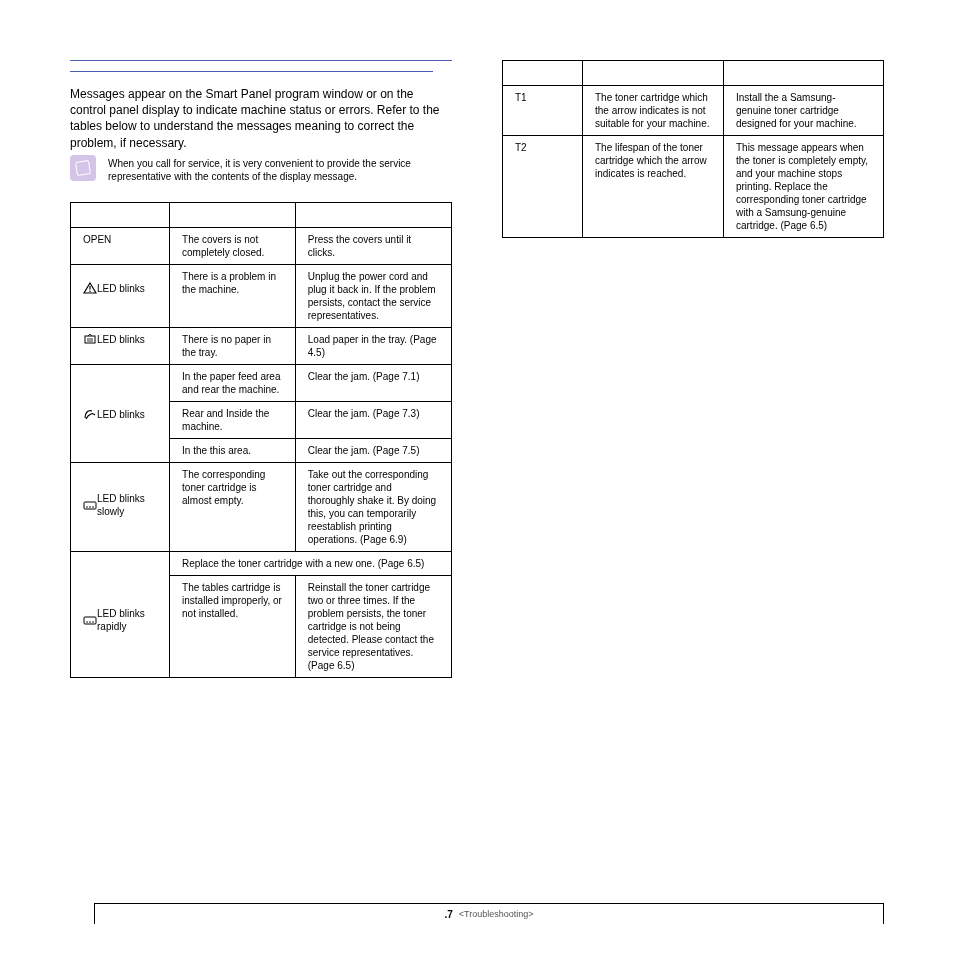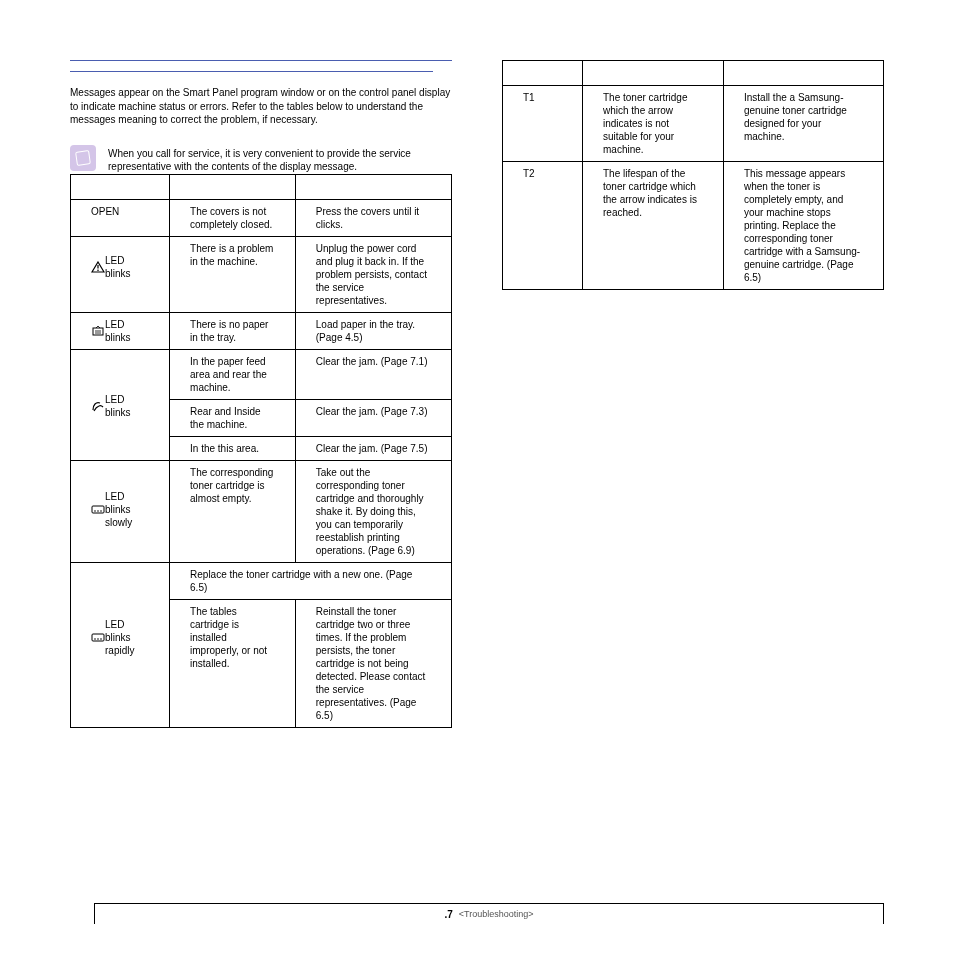--- a/index.html
+++ b/index.html
@@ -28,28 +28,29 @@
   .rule {
     border-top: 1.5px solid #4a5db0;
     margin-bottom: 10px;
   }
   .rule2 {
     border-top: 1.5px solid #4a5db0;
     margin-bottom: 14px;
     width: 95%;
   }
   .intro {
-    font-size: 10px;
+    font-size: 12px;
     line-height: 1.35;
-    margin-bottom: 18px;
+    margin-bottom: 4px;
   }
   .note-row {
     display: flex;
     align-items: flex-start;
     gap: 12px;
+    margin-bottom: 18px;
   }
   .note-icon {
     width: 26px;
     height: 26px;
     background: #d4c5e8;
     border-radius: 4px;
     flex: 0 0 auto;
     position: relative;
   }
   .note-icon::after {
@@ -66,21 +67,21 @@
     padding-top: 2px;
   }
   table.tbl {
     border-collapse: collapse;
     width: 100%;
     font-size: 10px;
     line-height: 1.3;
   }
   table.tbl td, table.tbl th {
     border: 1px solid #000;
-    padding: 5px 20px;
+    padding: 5px 12px;
     vertical-align: top;
     text-align: left;
   }
   table.tbl thead th {
     height: 14px;
   }
   .col1 { width: 26%; }
   .col2 { width: 33%; }
   .col3 { width: 41%; }
   .rcol1 { width: 21%; }

